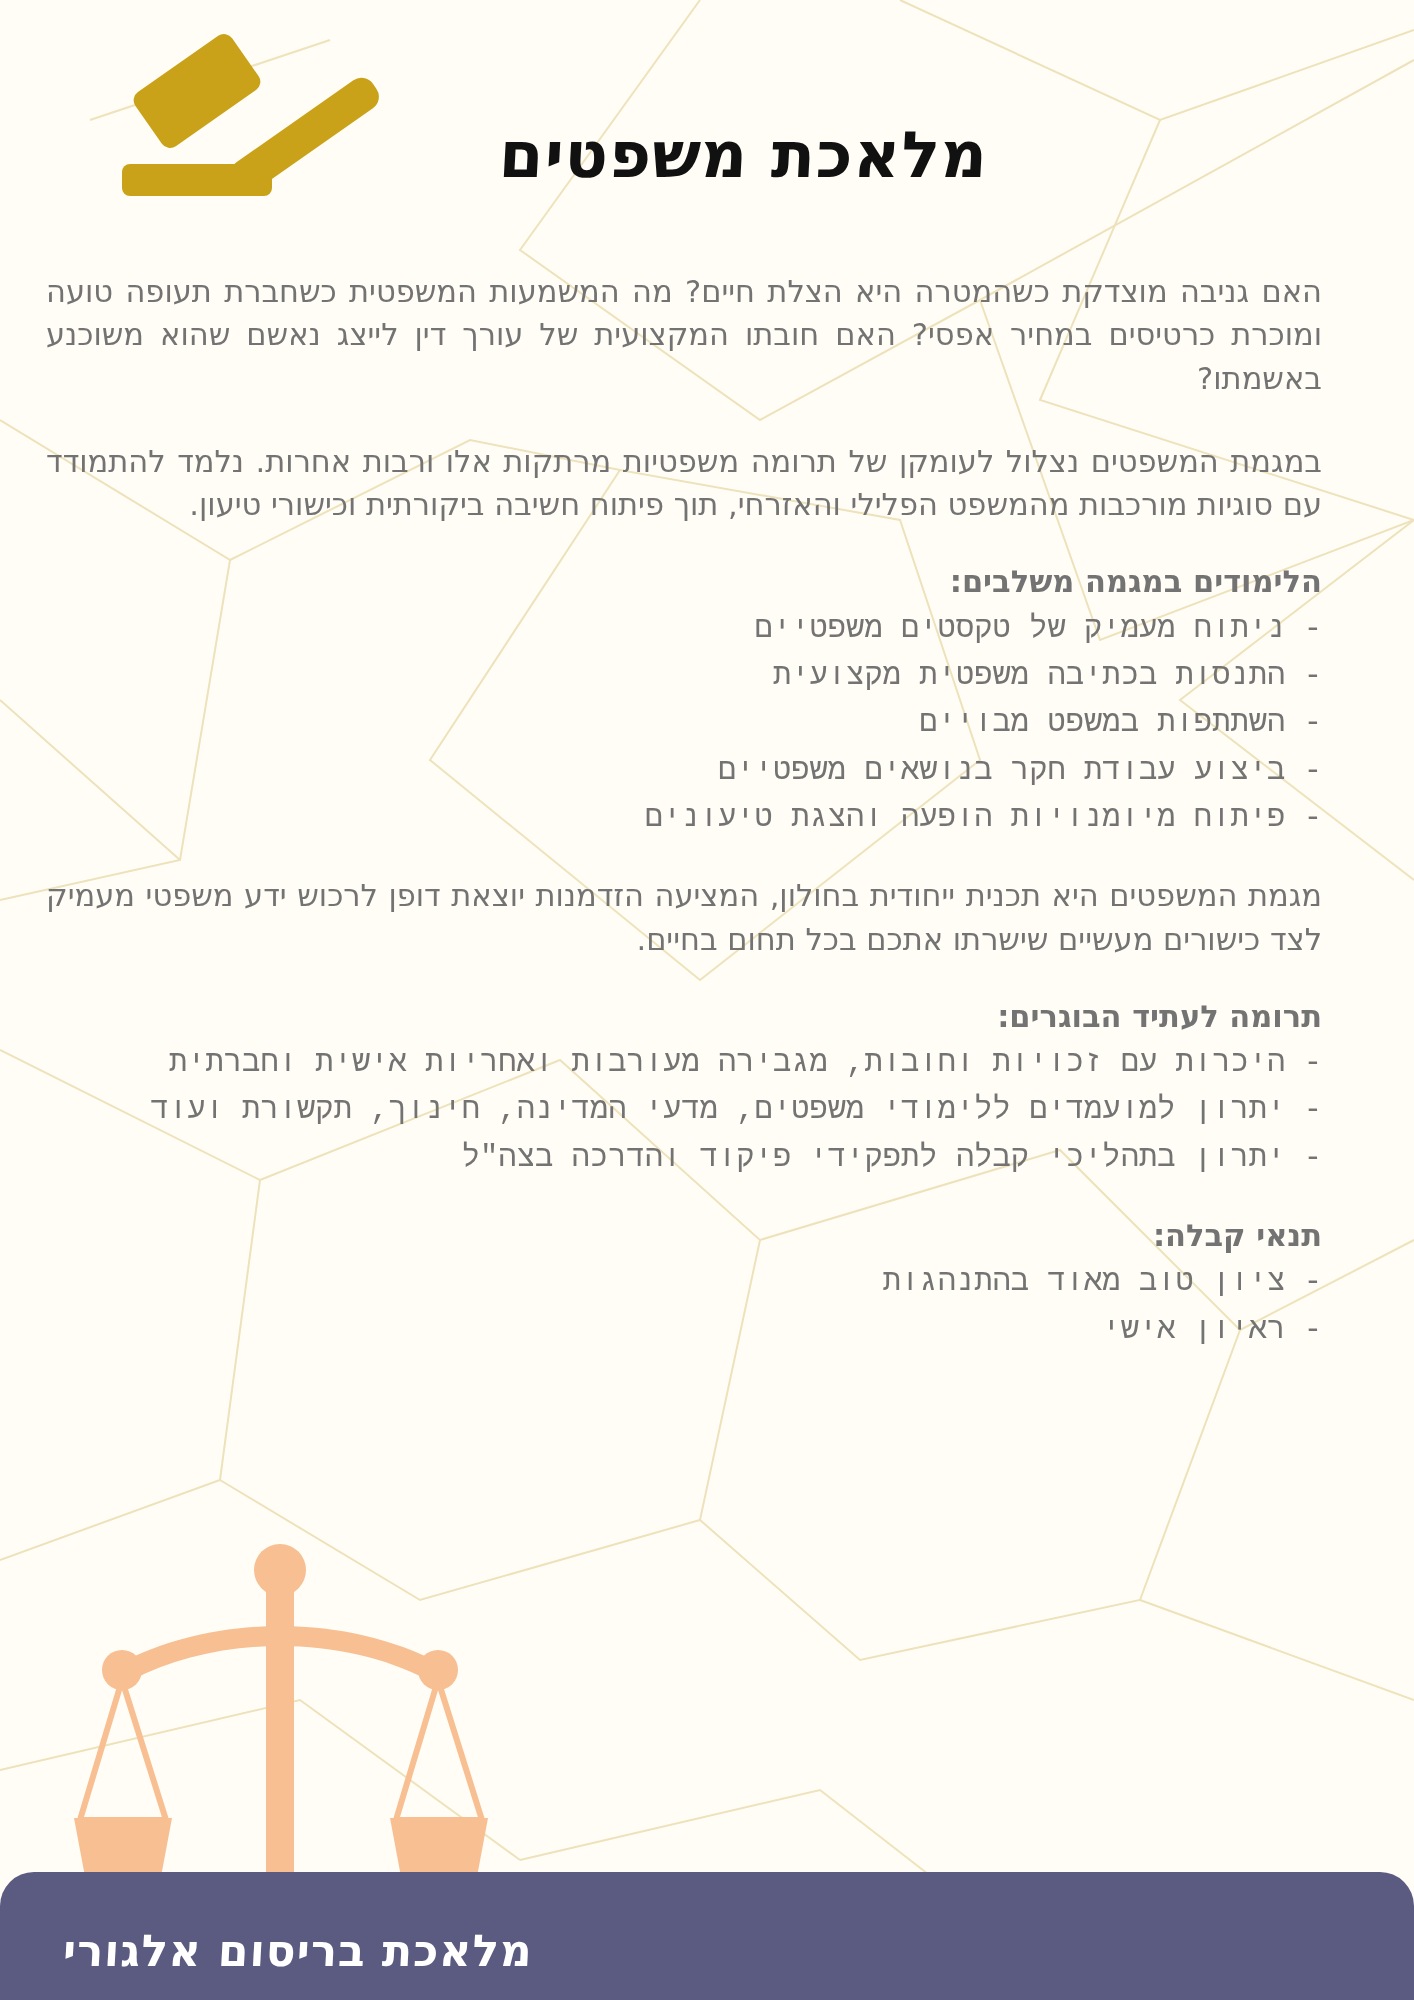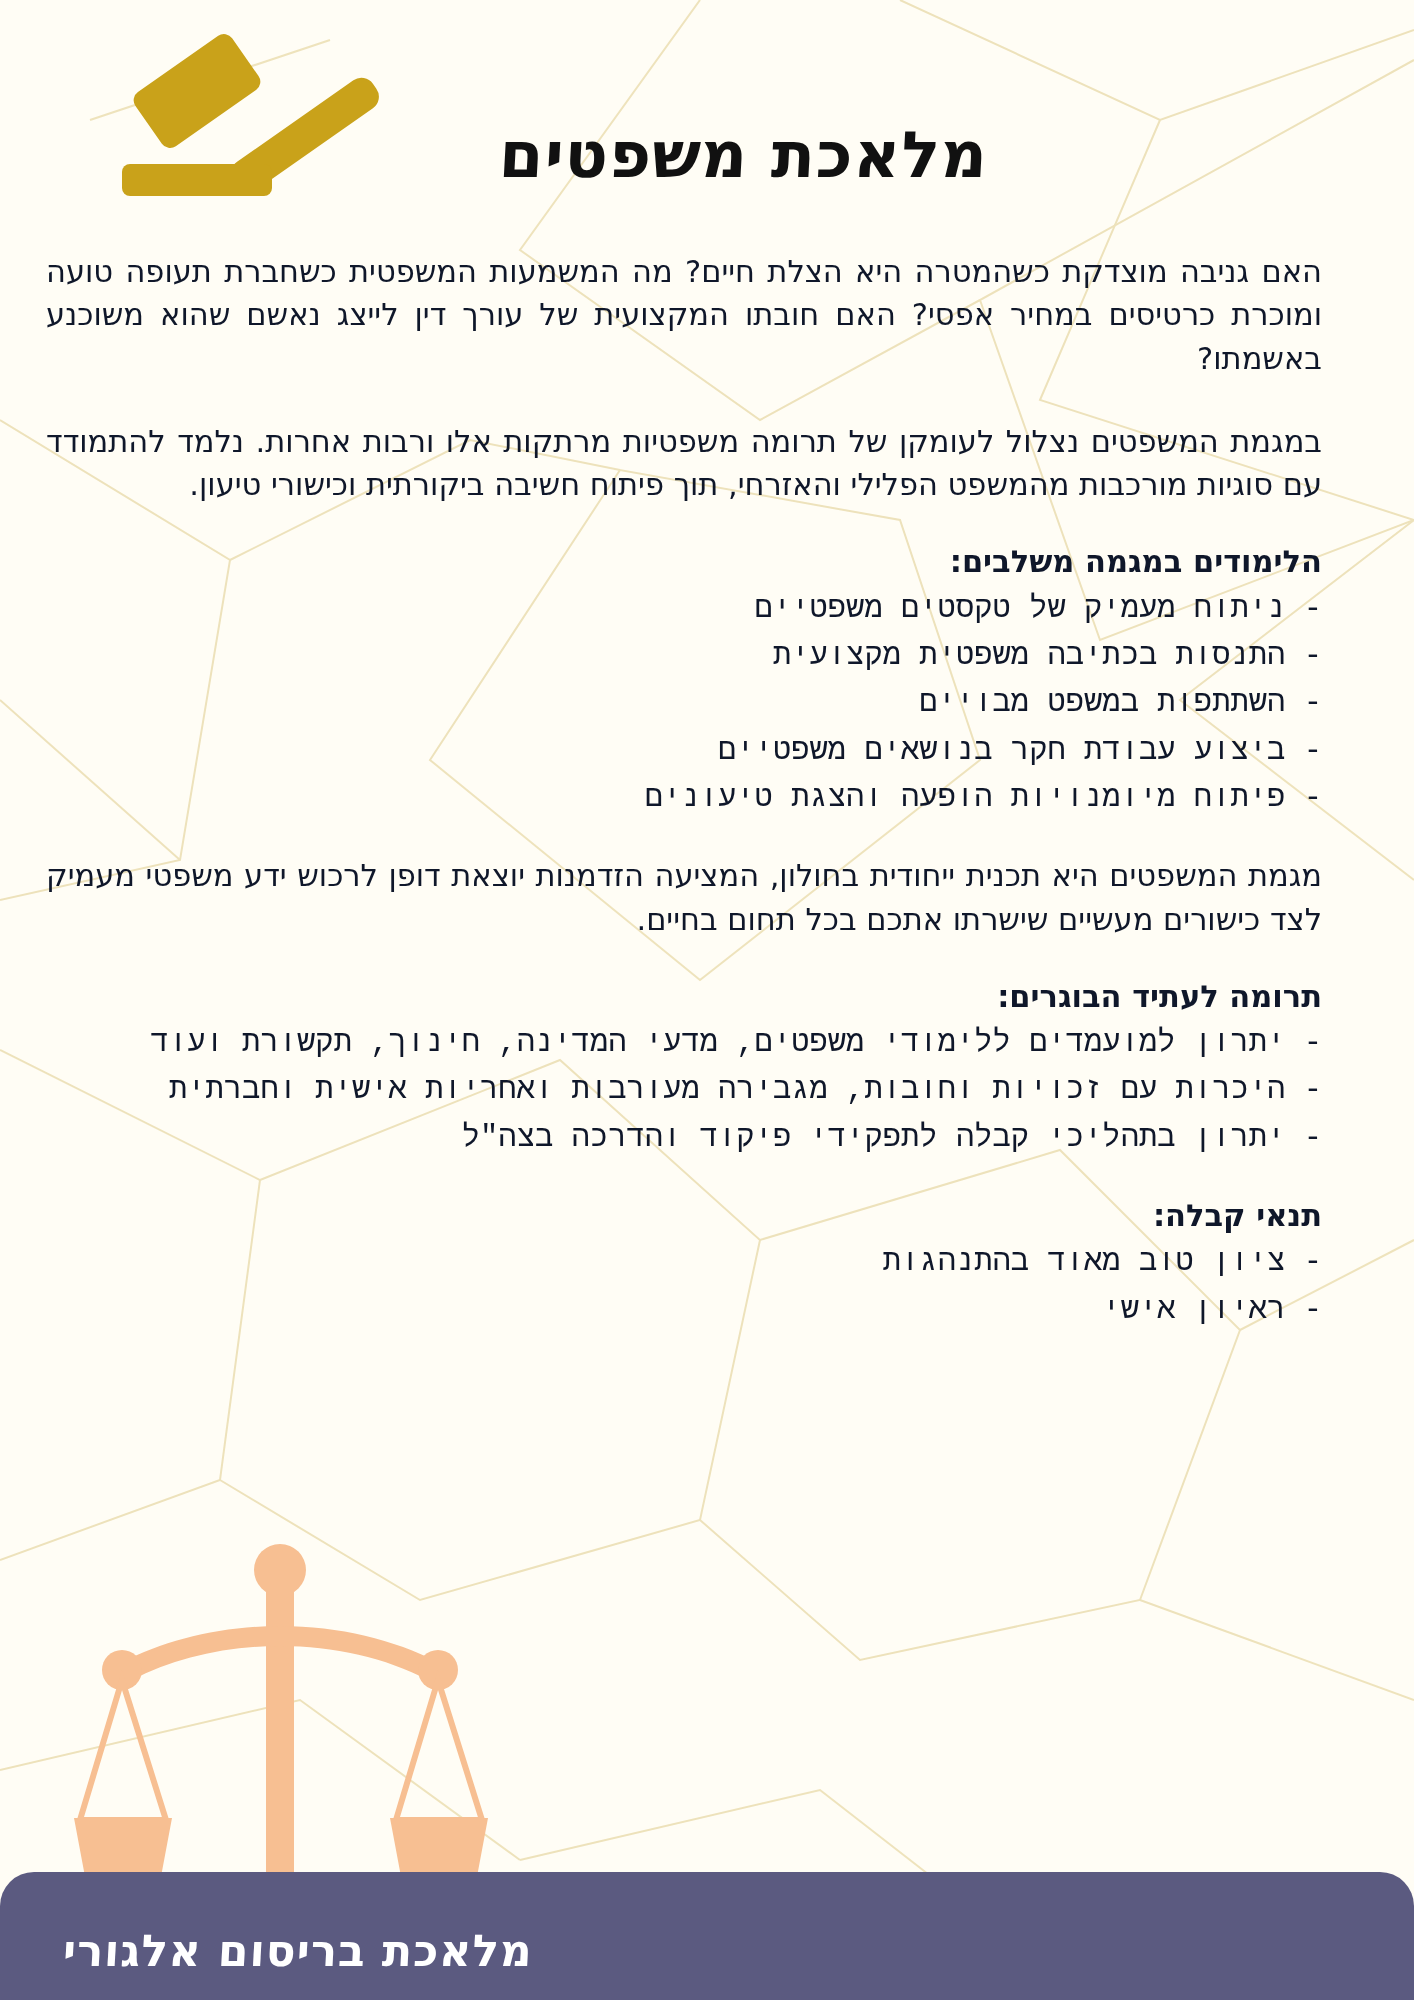--- a/index.html
+++ b/index.html
@@ -59,24 +59,25 @@
     letter-spacing: 1px;
     white-space: nowrap;
     transform: skewX(8deg);
   }
 
   
   .content {
     position: relative;
     z-index: 2;
     padding: 0 92px 0 46px;
-    color: #0f172a;
+    color: #737373;
     font-size: 30.5px;
     line-height: 1.42;
     text-align: right;
+    margin-top: 20px;
   }
 
   .para {
     margin: 0 0 34px 0;
     text-align: justify;
     text-align-last: right;
   }
 
   .para.first {
     margin-bottom: 40px;
@@ -204,22 +205,22 @@
         <div>- ביצוע עבודת חקר בנושאים משפטיים</div>
         <div>- פיתוח מיומנויות הופעה והצגת טיעונים</div>
       </div>
     </div>
 
     <p class="para">מגמת המשפטים היא תכנית ייחודית בחולון, המציעה הזדמנות יוצאת דופן לרכוש ידע משפטי מעמיק לצד כישורים מעשיים שישרתו אתכם בכל תחום בחיים.</p>
 
     <div>
       <div class="section-head">תרומה לעתיד הבוגרים:</div>
       <div class="bullets">
+        <div>- היכרות עם זכויות וחובות, מגבירה מעורבות ואחריות אישית וחברתית</div>
         <div>- יתרון למועמדים ללימודי משפטים, מדעי המדינה, חינוך, תקשורת ועוד</div>
-        <div>- היכרות עם זכויות וחובות, מגבירה מעורבות ואחריות אישית וחברתית</div>
         <div>- יתרון בתהליכי קבלה לתפקידי פיקוד והדרכה בצה"ל</div>
       </div>
     </div>
 
     <div>
       <div class="section-head">תנאי קבלה:</div>
       <div class="bullets">
         <div>- ציון טוב מאוד בהתנהגות</div>
         <div>- ראיון אישי</div>
       </div>

